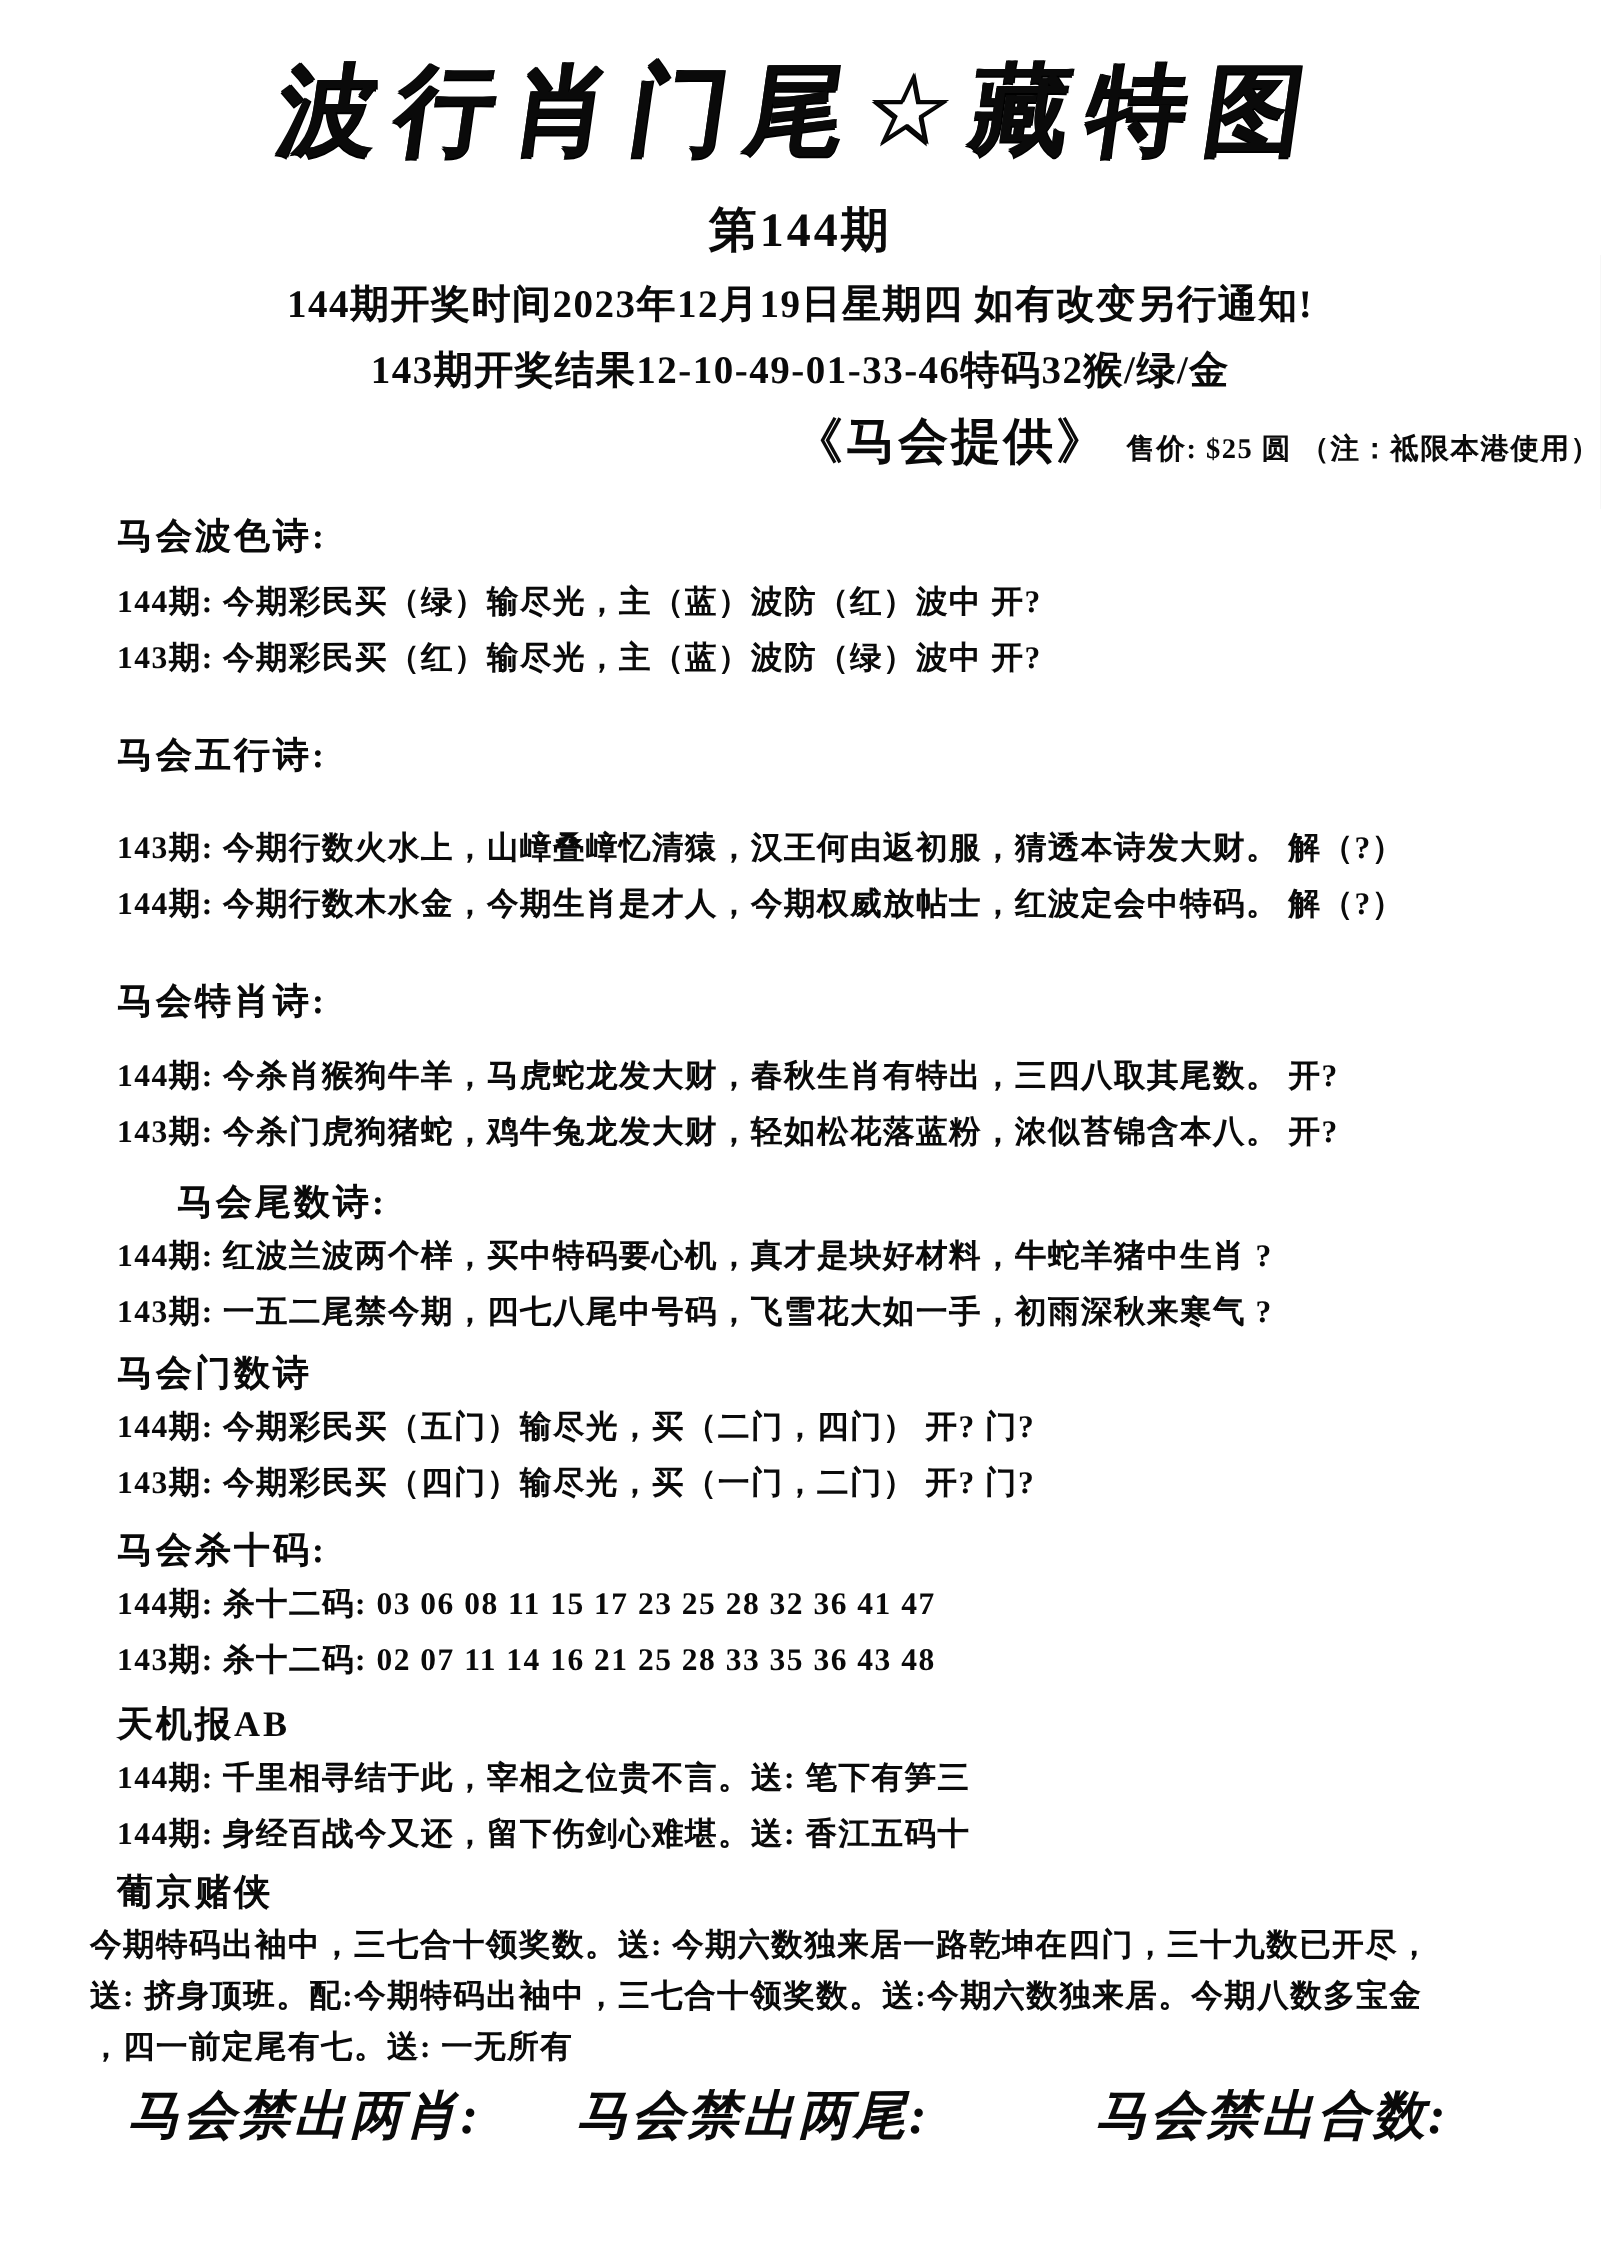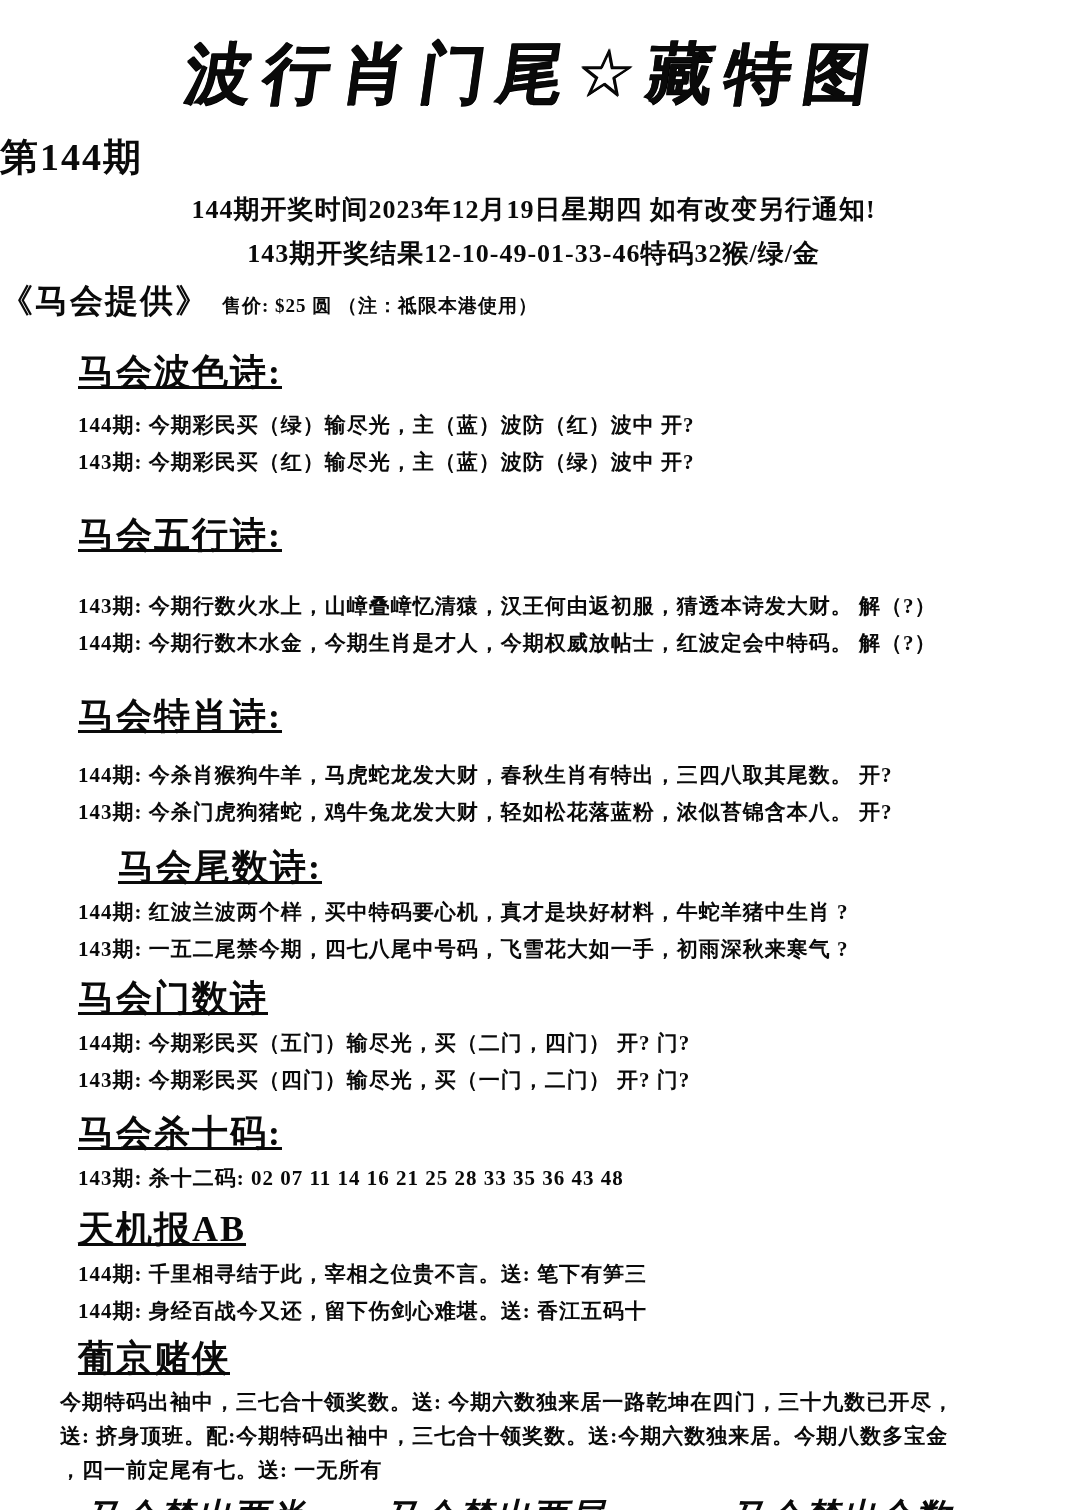--- a/index.html
+++ b/index.html
@@ -10,28 +10,28 @@
   }
   
   .big-title{
     text-align:center;margin-top:26px;font-size:66px;line-height:96px;
     letter-spacing:12px;font-weight:bold;
     font-family:"DejaVu Sans","Liberation Sans",sans-serif;
     transform:skewX(-8deg);
     text-shadow:1px 0 0 #000, 0 1px 0 #000;
     white-space:nowrap;
   }
-  .issue-heading{font-size:38px;margin-top:10px;letter-spacing:2px;}
+  .issue-heading{text-align:center;font-size:32px;margin-top:10px;letter-spacing:2px;}
   .meta-line{text-align:center;font-size:26px;margin-top:9px;letter-spacing:1px;}
-  .provider-row{text-align:left;margin-top:8px;white-space:nowrap;}
+  .provider-row{text-align:right;margin-top:8px;white-space:nowrap;}
   .provider-name{font-size:33px;letter-spacing:2px;}
   .price-note{font-size:19px;margin-left:12px;letter-spacing:1px;}
   
   .content{margin-left:78px;margin-right:30px;}
-  .section-title{font-size:36px;letter-spacing:2px;text-decoration:underline;}
+  .section-title{font-size:24px;letter-spacing:2px;}
   .poem-line{font-size:21px;line-height:37px;letter-spacing:1px;white-space:nowrap;}
   .sec-bose{margin-top:24px;}    .sec-bose .section-title{margin-bottom:10px;}
   .sec-wuxing{margin-top:30px;}  .sec-wuxing .section-title{margin-bottom:28px;}
   .sec-texiao{margin-top:30px;}  .sec-texiao .section-title{margin-bottom:16px;}
   .sec-weishu{margin-top:12px;}  .sec-weishu .section-title{margin-bottom:2px;margin-left:40px;}
   .sec-menshu{margin-top:6px;}   .sec-menshu .section-title{margin-bottom:2px;}
   .sec-sha{margin-top:10px;}     .sec-sha .section-title{margin-bottom:2px;}
   .sec-tianji{margin-top:8px;}   .sec-tianji .section-title{margin-bottom:2px;}
   .sec-pujing{margin-top:4px;}   .sec-pujing .section-title{margin-bottom:2px;}
   .sec-pujing .para{margin-left:-18px;}
@@ -81,20 +81,21 @@
     </div>
 
     <div class="sec-menshu">
       <div class="section-title">马会门数诗</div>
       <div class="poem-line">144期: 今期彩民买（五门）输尽光，买（二门，四门） 开? 门?</div>
       <div class="poem-line">143期: 今期彩民买（四门）输尽光，买（一门，二门） 开? 门?</div>
     </div>
 
     <div class="sec-sha">
       <div class="section-title">马会杀十码:</div>
+      <div class="poem-line">144期: 杀十二码: 03 06 08 11 15 17 23 25 28 32 36 41 47</div>
       <div class="poem-line">143期: 杀十二码: 02 07 11 14 16 21 25 28 33 35 36 43 48</div>
     </div>
 
     <div class="sec-tianji">
       <div class="section-title">天机报AB</div>
       <div class="poem-line">144期: 千里相寻结于此，宰相之位贵不言。送: 笔下有笋三</div>
       <div class="poem-line">144期: 身经百战今又还，留下伤剑心难堪。送: 香江五码十</div>
     </div>
 
     <div class="sec-pujing">

